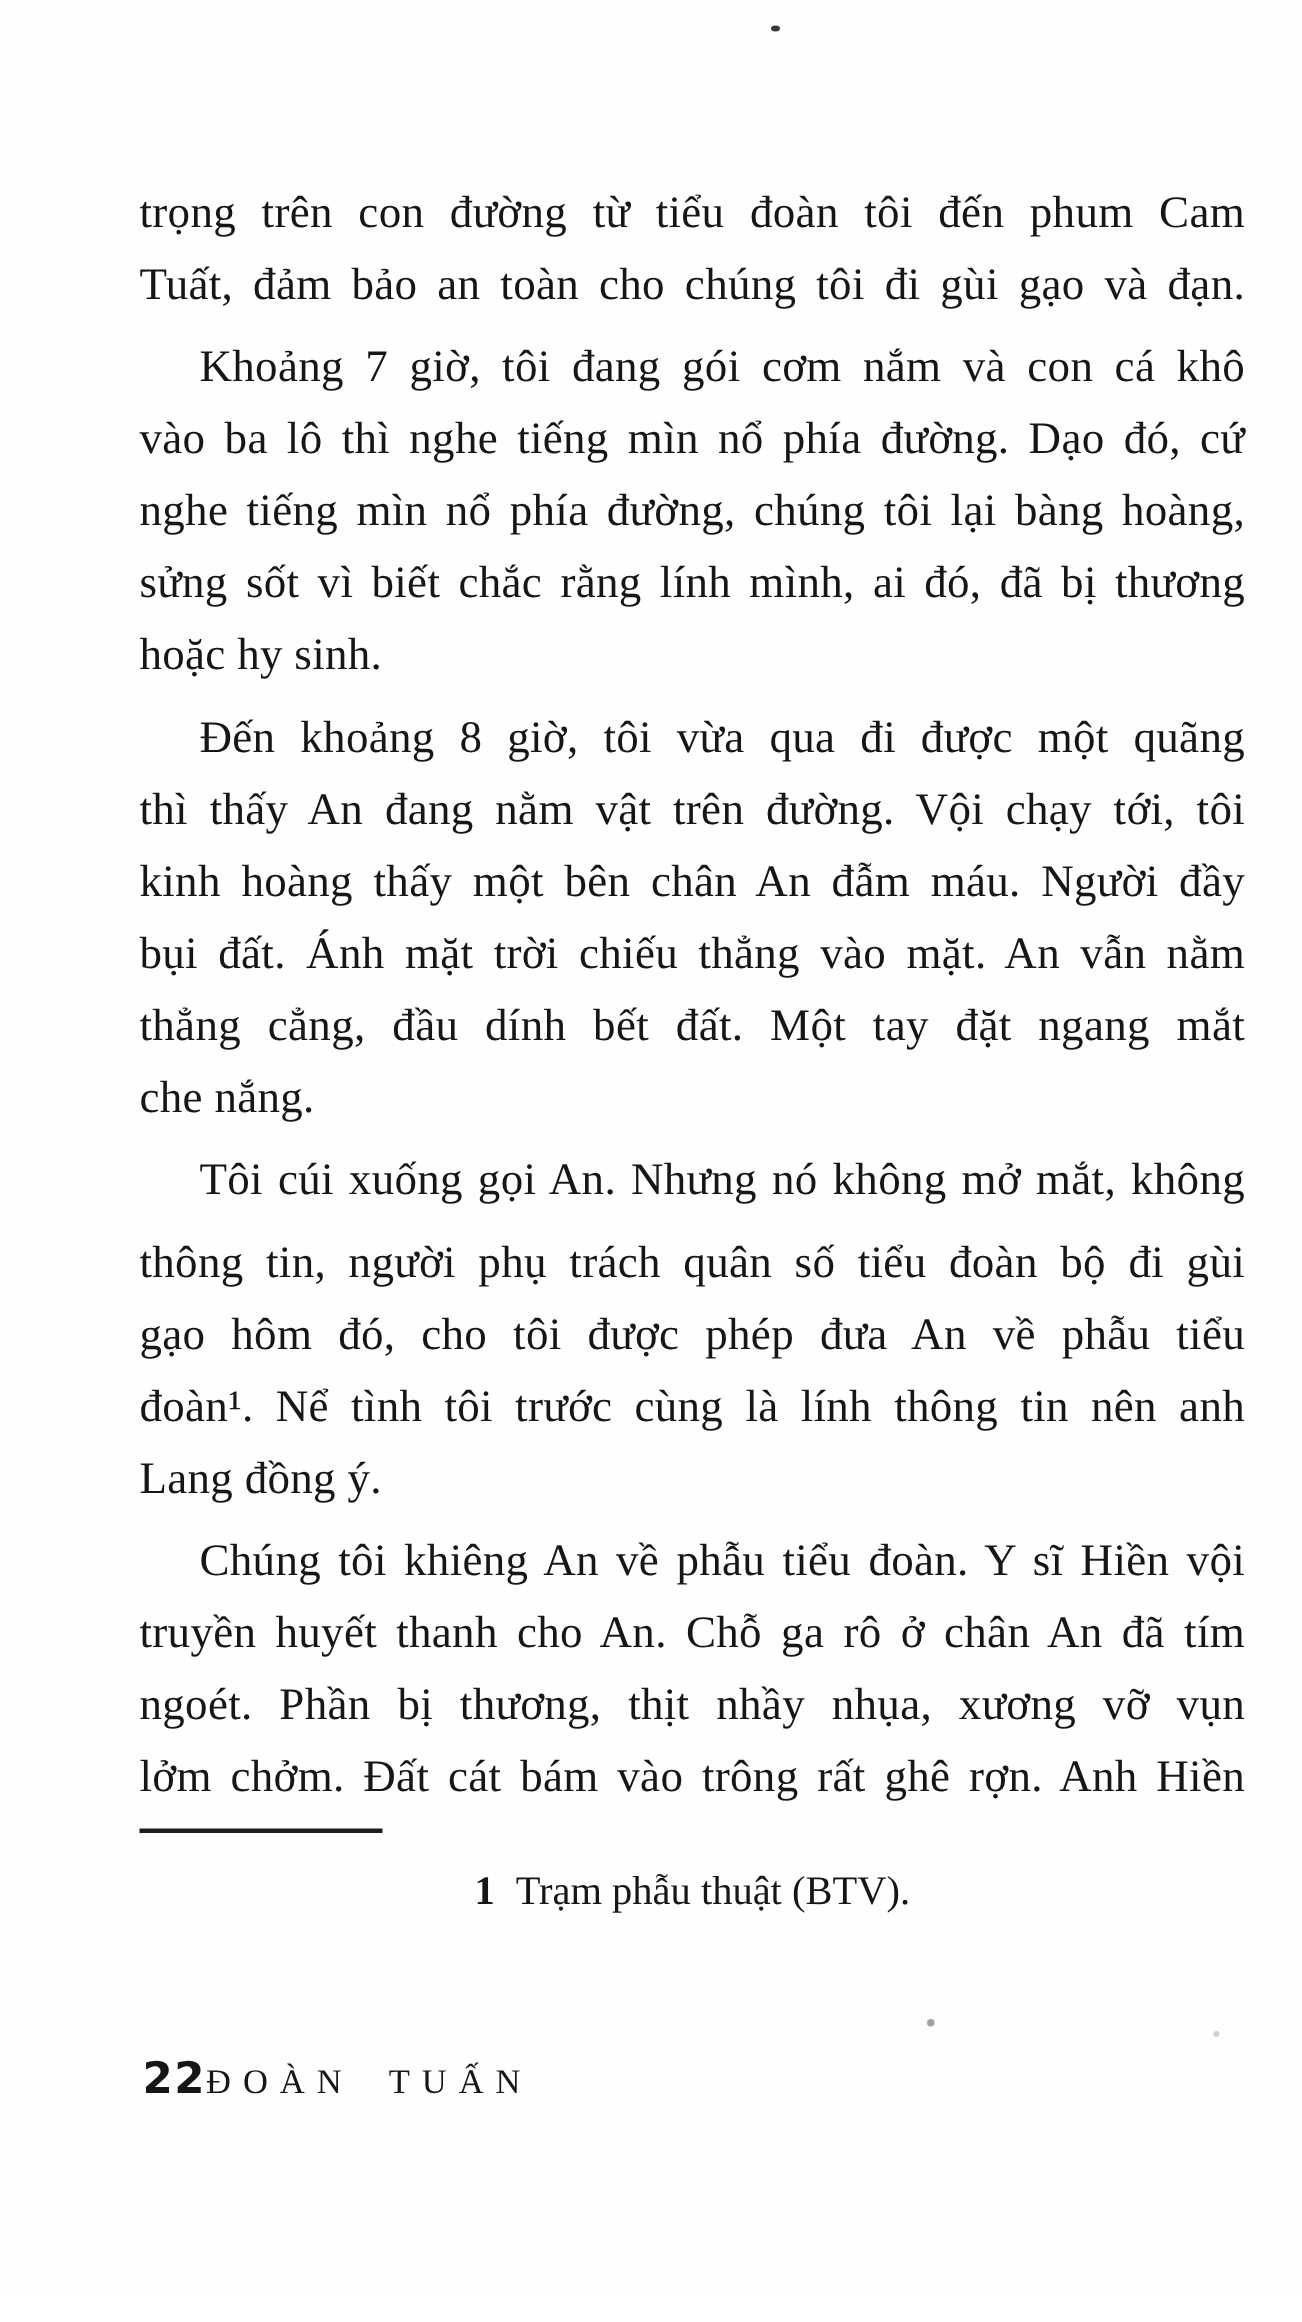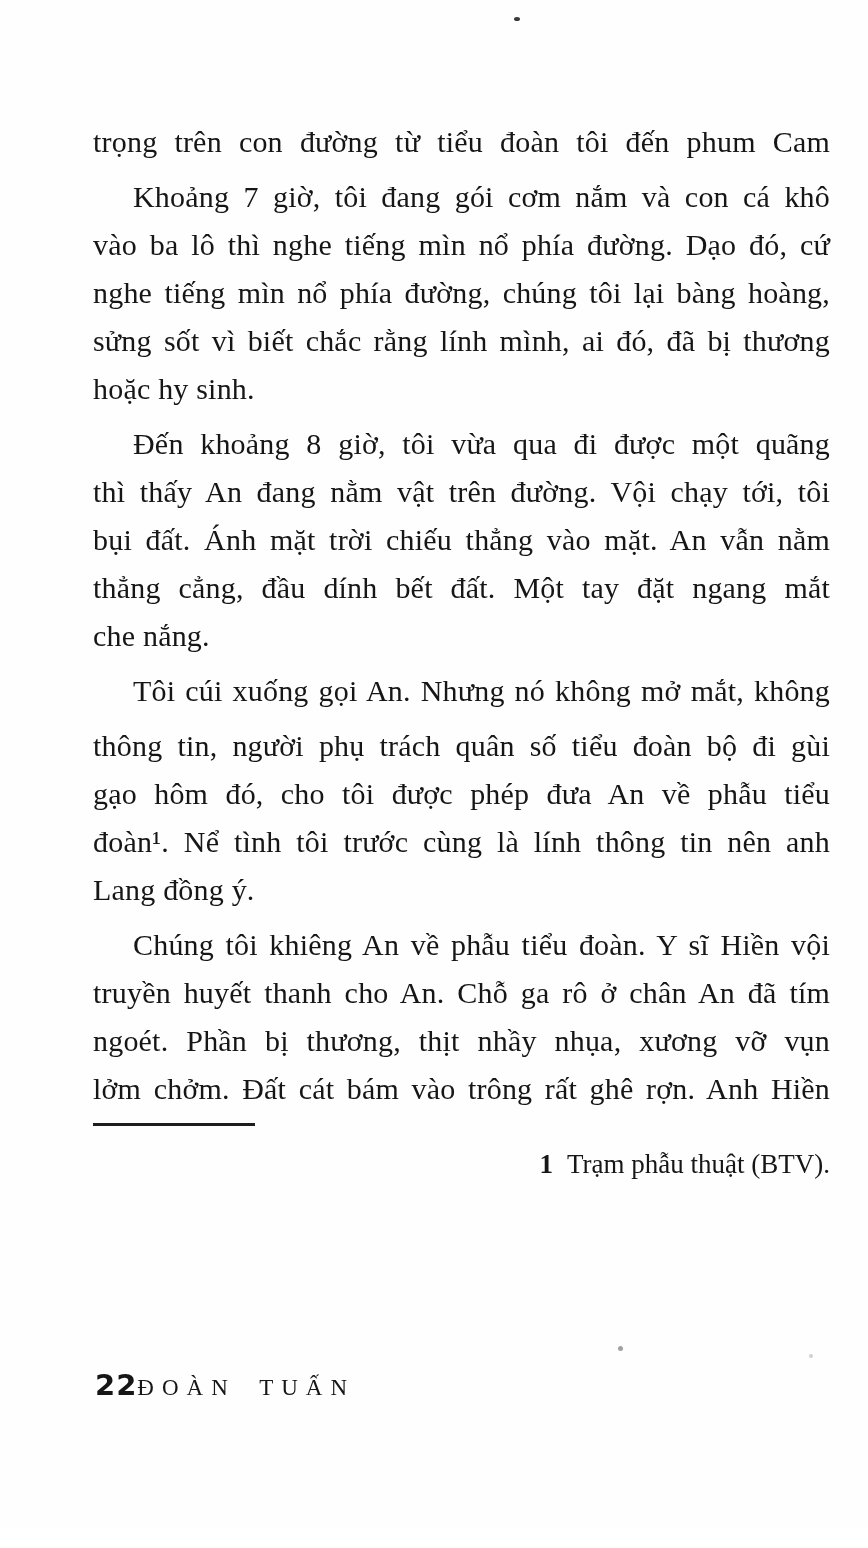--- a/index.html
+++ b/index.html
@@ -43,21 +43,21 @@
     margin: 10px 0 0 0;
     width: 162px;
     height: 0;
     border: 0;
     border-top: 3px solid #1d1d1d;
   }
   .footnote {
     margin-top: 20px;
     font-size: 27px;
     line-height: 36px;
-    text-align: right;
+    text-align: center;
   }
   .footnote .fn-marker {
     font-weight: 700;
     margin-right: 14px;
   }
   .footer {
     position: absolute;
     left: 95px;
     top: 1368px;
     display: flex;
@@ -90,33 +90,35 @@
 <div class="page">
 
   <div class="speck speck-top"></div>
   <div class="speck speck-mid"></div>
   <div class="speck speck-right"></div>
 
   <div class="text-block">
 
     <div class="para">
       <div class="line first">trọng trên con đường từ tiểu đoàn tôi đến phum Cam</div>
+      <div class="line">Tuất, đảm bảo an toàn cho chúng tôi đi gùi gạo và đạn.</div>
     </div>
 
     <div class="para indent">
       <div class="line first">Khoảng 7 giờ, tôi đang gói cơm nắm và con cá khô</div>
       <div class="line">vào ba lô thì nghe tiếng mìn nổ phía đường. Dạo đó, cứ</div>
       <div class="line">nghe tiếng mìn nổ phía đường, chúng tôi lại bàng hoàng,</div>
       <div class="line">sửng sốt vì biết chắc rằng lính mình, ai đó, đã bị thương</div>
       <div class="line short">hoặc hy sinh.</div>
     </div>
 
     <div class="para indent">
       <div class="line first">Đến khoảng 8 giờ, tôi vừa qua đi được một quãng</div>
       <div class="line">thì thấy An đang nằm vật trên đường. Vội chạy tới, tôi</div>
+      <div class="line">kinh hoàng thấy một bên chân An đẫm máu. Người đầy</div>
       <div class="line">bụi đất. Ánh mặt trời chiếu thẳng vào mặt. An vẫn nằm</div>
       <div class="line">thẳng cẳng, đầu dính bết đất. Một tay đặt ngang mắt</div>
       <div class="line short">che nắng.</div>
     </div>
 
     <div class="para indent">
       <div class="line first">Tôi cúi xuống gọi An. Nhưng nó không mở mắt, không</div>
     </div>
 
     <div class="para indent">

